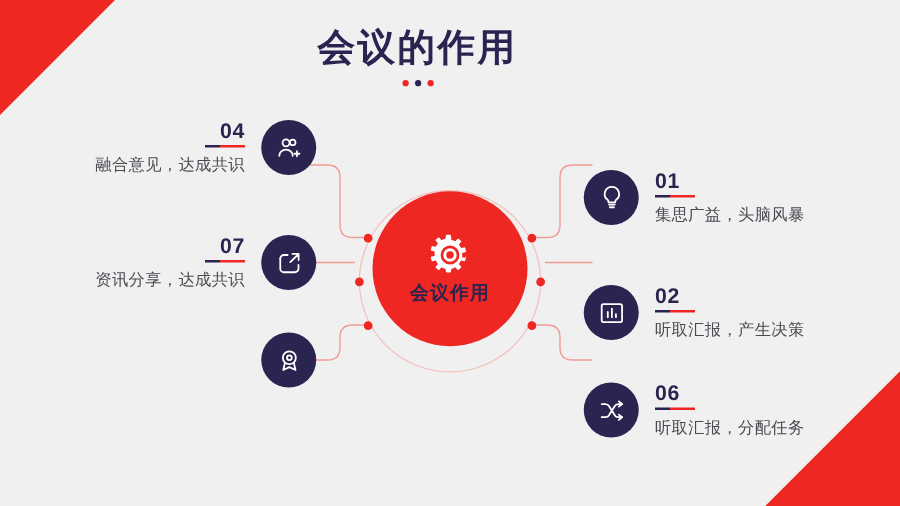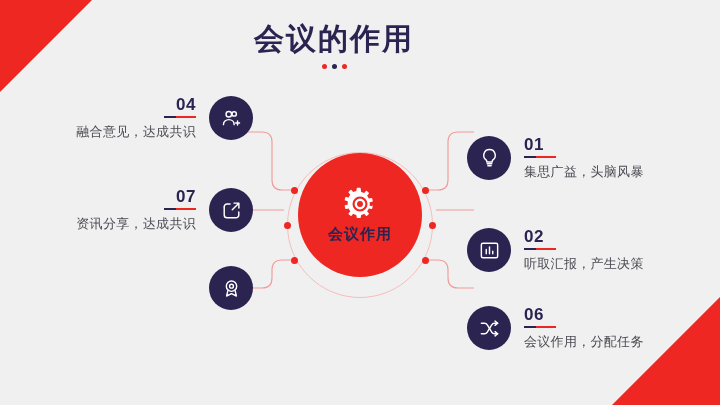--- a/index.html
+++ b/index.html
@@ -245,21 +245,21 @@
         <path d="M3.5 17.5h3.2c1.3 0 2.4-.7 3-1.8l4.6-7.4c.6-1.1 1.7-1.8 3-1.8h3.2"></path>
         <path d="M17.8 4.3l2.7 2.2-2.7 2.2M17.8 15.3l2.7 2.2-2.7 2.2"></path>
       </svg>
     </div>
     <div class="texts">
       <div class="num">06</div>
       <div class="rule">
           <span></span>
           <span></span>
         </div>
-      <div class="desc">会议作用，分配任务</div>
+      <div class="desc">听取汇报，分配任务</div>
     </div>
   </div>
 
   <div class="item item-left r1">
     <div class="badge">
       <svg viewBox="0 0 24 24" fill="none" stroke="#ffffff" stroke-width="1.5" stroke-linecap="round" stroke-linejoin="round">
         <circle cx="9.2" cy="7.6" r="2.9"></circle>
         <circle cx="14.8" cy="7.2" r="2.3"></circle>
         <path d="M3.6 18.4c0-3 2.5-5.2 5.6-5.2s5.6 2.2 5.6 5.2"></path>
         <path d="M18.3 14.6v4.2M16.2 16.7h4.2"></path>

